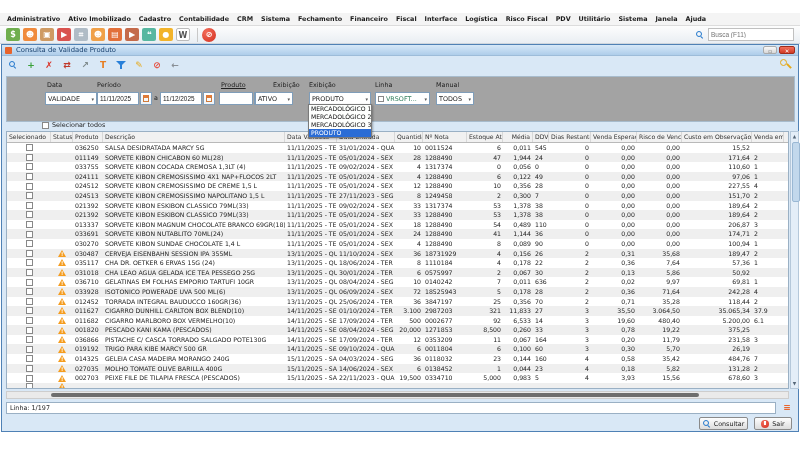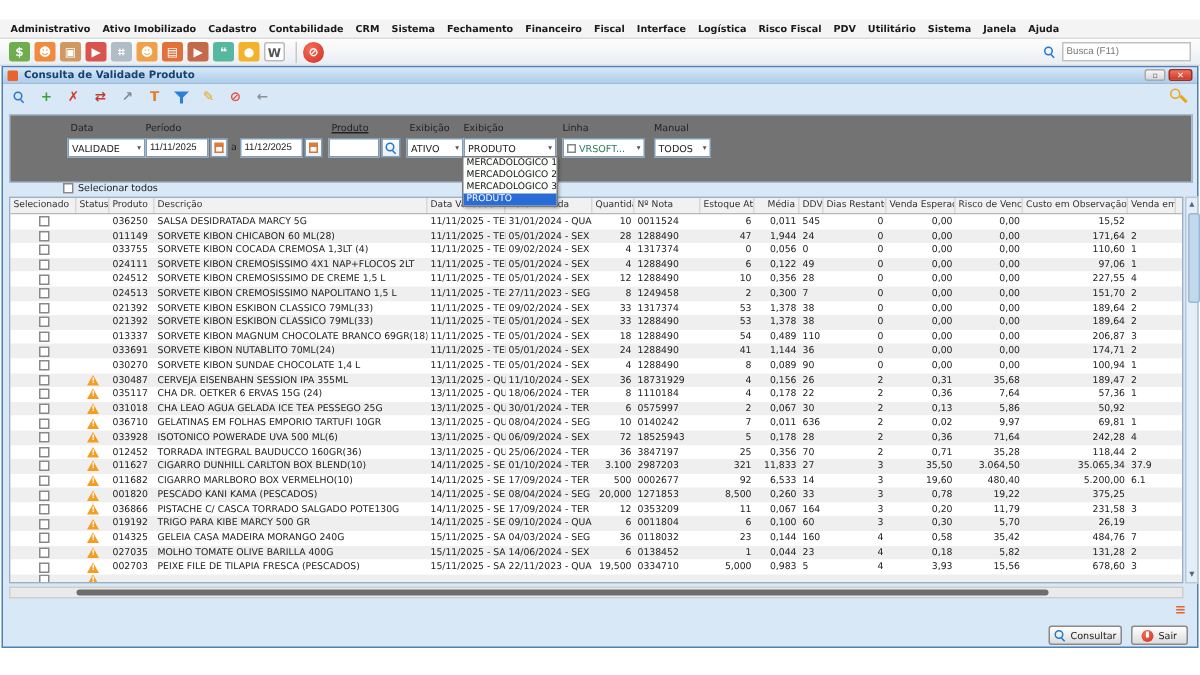--- a/index.html
+++ b/index.html
@@ -29,36 +29,36 @@
   .mag{position:relative;width:8px;height:8px;display:inline-block;color:#2277cc;flex:0 0 auto;}
   .mag::before{content:"";position:absolute;left:0;top:0;width:4px;height:4px;border:1.3px solid currentColor;border-radius:50%;}
   .mag::after{content:"";position:absolute;left:5px;top:5px;width:3.2px;height:1.4px;background:currentColor;
     transform:rotate(45deg);transform-origin:0 0;}
   
   .iwin{position:absolute;left:1px;top:44px;width:798px;height:388px;border:1px solid #4f81b5;
     background:#d9e8f6;box-sizing:border-box;}
   .ititle{position:absolute;left:0;top:0;width:100%;height:11px;background:linear-gradient(#d6e8f8,#aecdea);
     display:flex;align-items:center;border-bottom:1px solid #9dbcd9;box-sizing:border-box;}
   .iwin-logo{width:7px;height:7px;background:#e8642c;border-radius:1px;margin:0 4px 0 3px;}
-  .ititle-text{font-size:6.8px;font-weight:bold;color:#17406e;}
+  .ititle-text{font-size:6.8px;font-weight:normal;color:#17406e;}
   .iwinbtns{margin-left:auto;margin-right:3px;display:flex;gap:2px;}
   .iwinbtn{height:8px;border-radius:2px;font-size:5.5px;line-height:8px;text-align:center;box-sizing:border-box;}
   .iwinbtn.gray{width:14px;background:linear-gradient(#f8f8f8,#d8d8d8);border:1px solid #aaa;color:#666;}
   .iwinbtn.red{width:16px;background:linear-gradient(#f2705c,#d03a24);border:1px solid #a02c1c;color:#fff;}
   .itoolbar{position:absolute;left:5px;top:13px;height:14px;display:flex;align-items:center;gap:6px;}
   .tic{width:12px;height:12px;display:flex;align-items:center;justify-content:center;font-size:9px;font-weight:bold;}
   .funnel{position:relative;width:10px;height:10px;display:inline-block;}
   .funnel::before{content:"";position:absolute;left:0;top:1px;border-left:5px solid transparent;
     border-right:5px solid transparent;border-top:5px solid #2980d9;}
   .funnel::after{content:"";position:absolute;left:4px;top:5px;width:2px;height:4px;background:#2980d9;}
   .key-ic{width:13px;height:13px;position:absolute;right:6px;top:13px;}
   .key-ic::before{content:"";position:absolute;left:1px;top:1px;width:5px;height:5px;border:1.7px solid #e6a817;border-radius:50%;}
   .key-ic::after{content:"";position:absolute;left:7px;top:7px;width:6px;height:2px;background:#e6a817;transform:rotate(45deg);}
   
-  .fpanel{position:absolute;left:4px;top:31px;width:789px;height:46px;background:#737373;
+  .fpanel{position:absolute;left:4px;top:31px;width:789px;height:46px;background:#a3a3a3;
     border:1px solid #a8bccd;box-sizing:border-box;}
   .flbl{position:absolute;top:4px;font-size:6.4px;color:#222;white-space:nowrap;}
   .flbl.u{text-decoration:underline;}
   .fctl{position:absolute;top:15px;height:13px;box-sizing:border-box;background:#fff;border:1px solid #7f9db9;
     display:flex;align-items:center;font-size:6.4px;color:#222;padding:0 2px;white-space:nowrap;overflow:hidden;}
   .combo::after{content:"▾";margin-left:auto;font-size:5px;color:#555;padding-left:2px;}
   .calbtn{position:absolute;top:15px;width:12px;height:13px;border:1px solid #7f9db9;
     background:linear-gradient(#fff,#eef3f8);box-sizing:border-box;}
   .calbtn::after{content:"";position:absolute;left:2px;top:2px;right:2px;bottom:2px;
     border:1px solid #cf7a3a;border-top:3px solid #e07b39;}
@@ -207,21 +207,21 @@
       <input class="fctl" style="left: 153px; width: 42px;" value="11/12/2025">
       <span class="calbtn" style="left:196px"></span>
 
       <span class="flbl u" style="left:214px">Produto</span>
       <input class="fctl" style="left: 212px; width: 34px;" value="">
       <span class="magbtn" style="left:247px">
         <span class="mag"></span>
       </span>
 
       <span class="flbl" style="left:266px">Exibição</span>
-      <div class="fctl combo" style="left:264px;width:38px">
+      <div class="fctl combo" style="left:248px;width:38px">
         <span>ATIVO</span>
       </div>
 
       <span class="flbl" style="left:302px">Exibição</span>
       <div class="fctl combo" style="left:302px;width:62px">
         <span>PRODUTO</span>
       </div>
 
       <span class="flbl" style="left:368px">Linha</span>
       <div class="fctl combo" style="left:368px;width:55px">
@@ -815,20 +815,21 @@
 
     <div class="vscroll">
       <span class="varr up">▲</span>
       <span class="vthumb"></span>
       <span class="varr down">▼</span>
     </div>
     <div class="hscroll">
       <span class="hthumb"></span>
     </div>
 
+    <div class="linha">Linha: 1/197</div>
     <span class="goto-ic">≡</span>
 
     <div class="fbtn" id="btn-consultar">
       <span class="mag"></span>
       <span>Consultar</span>
     </div>
     <div class="fbtn" id="btn-sair">
       <span class="sair-ic"></span>
       <span>Sair</span>
     </div>

